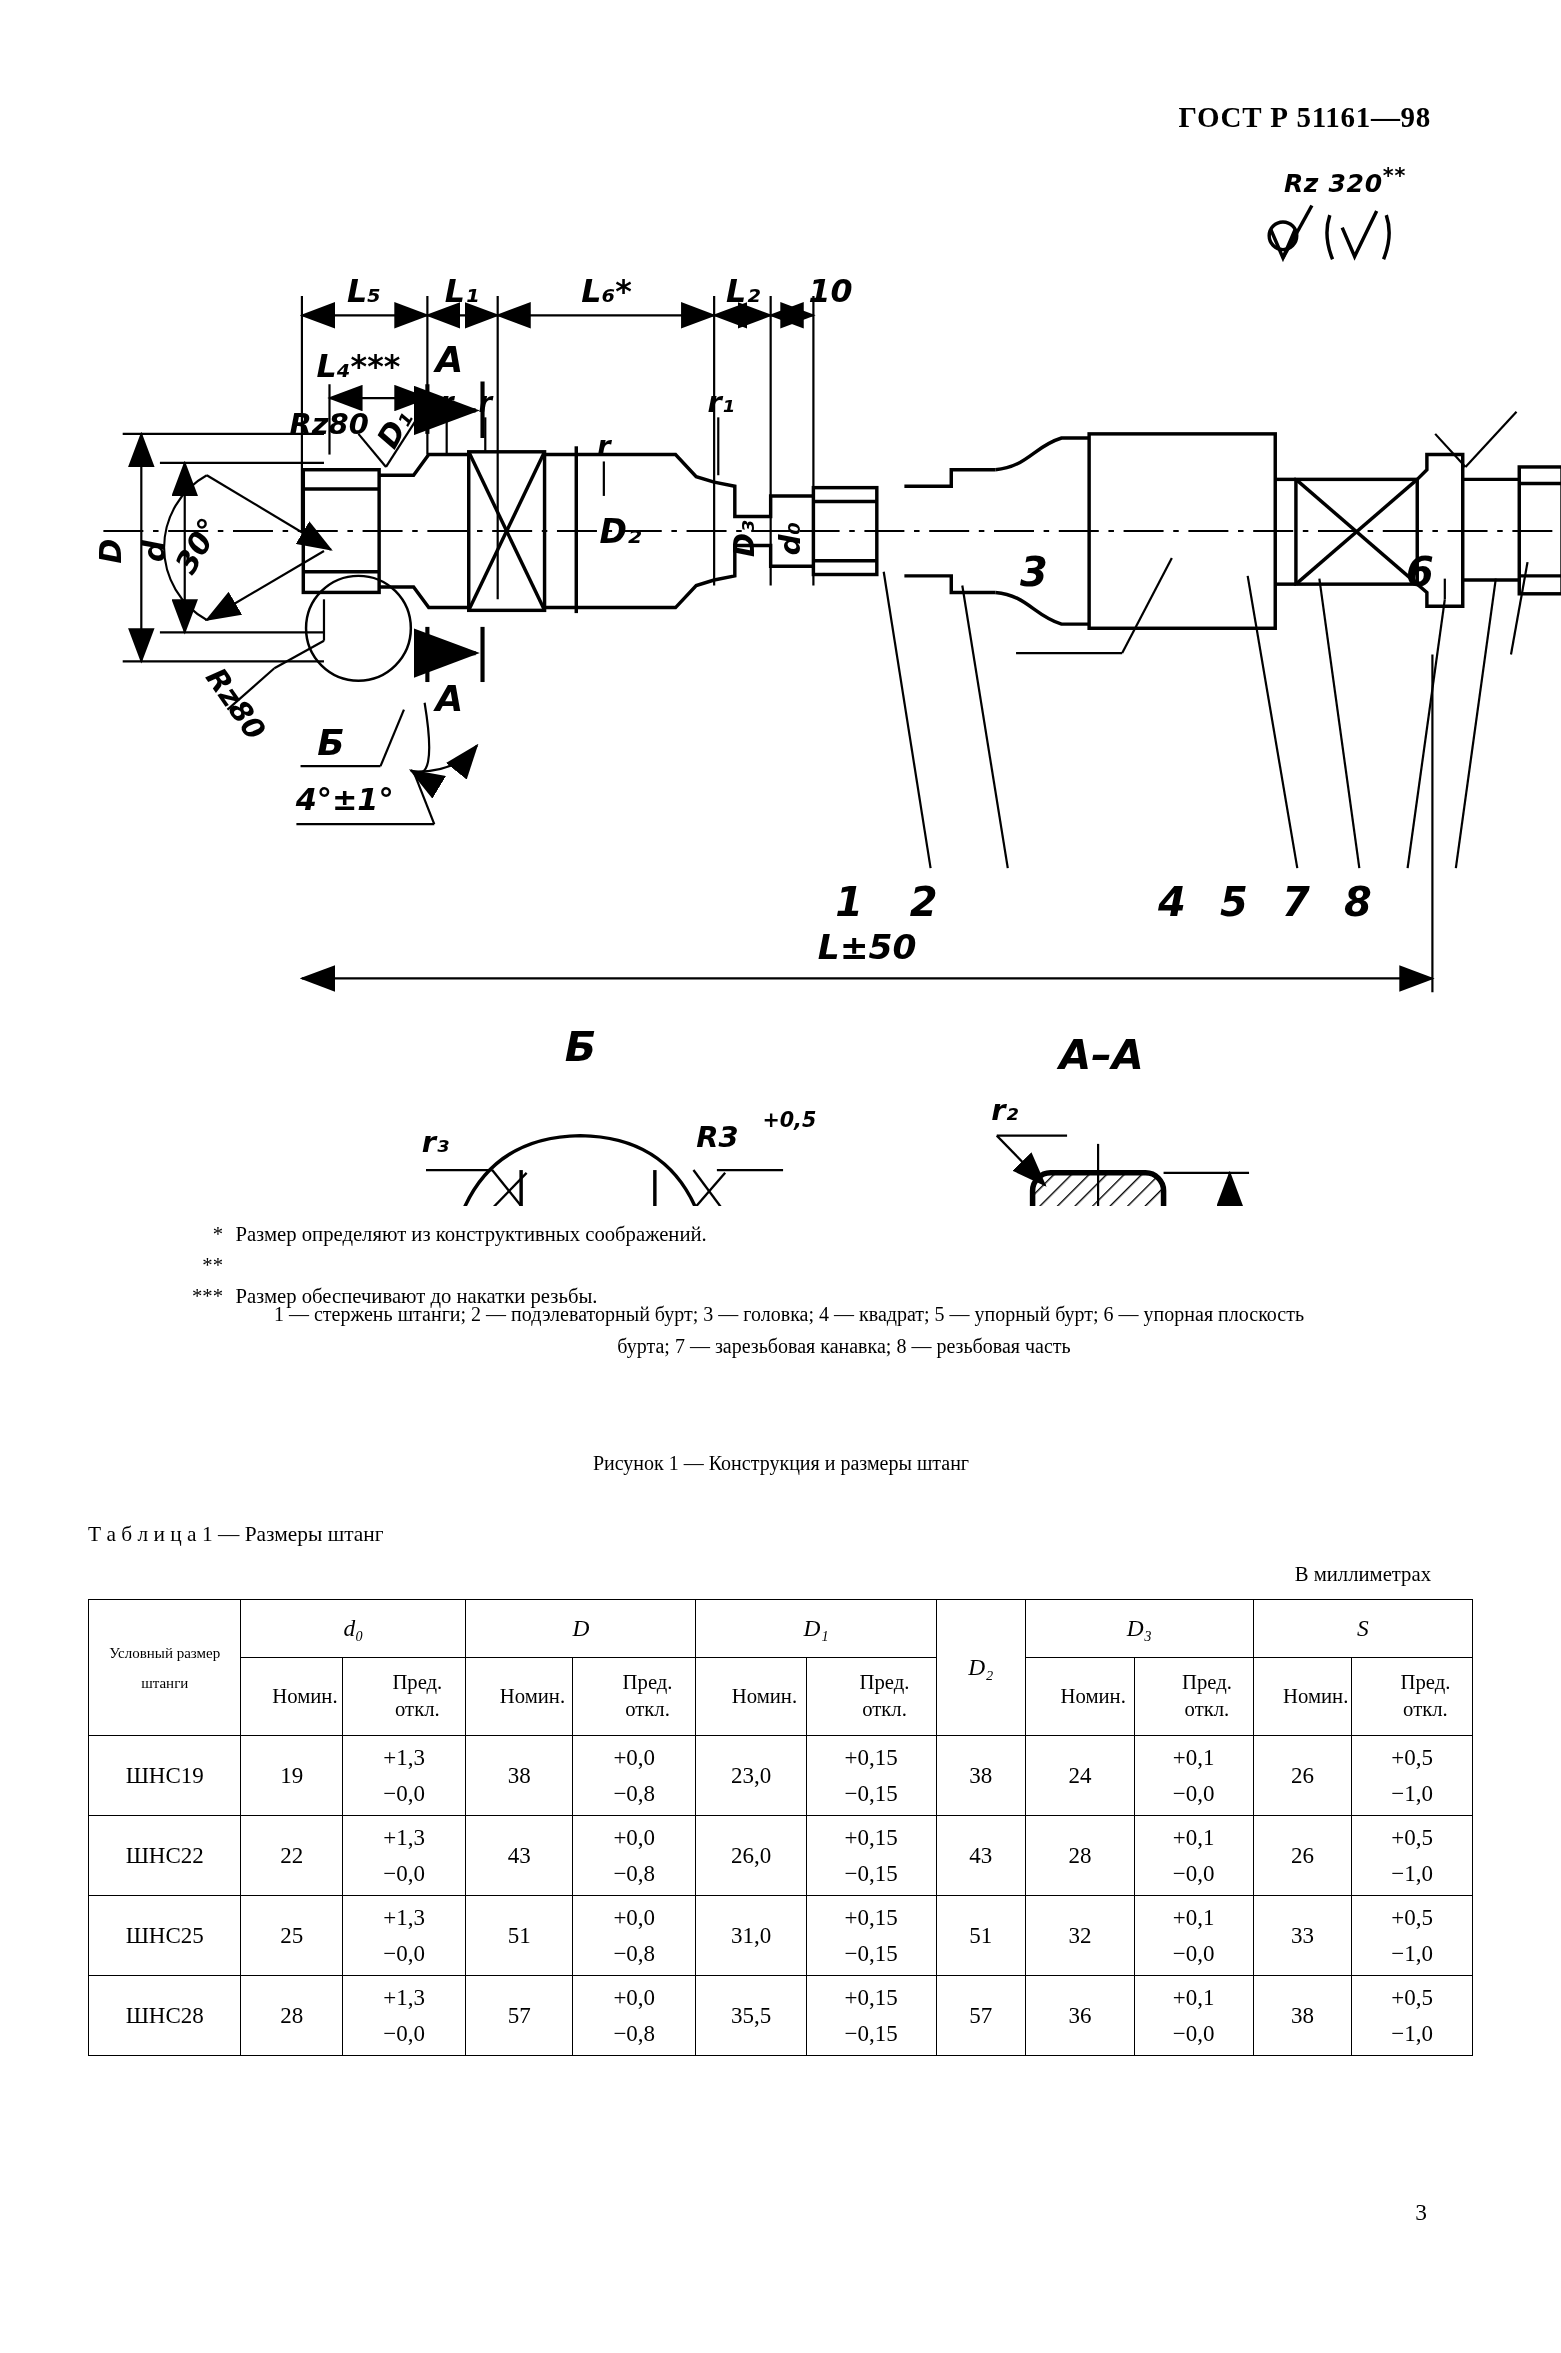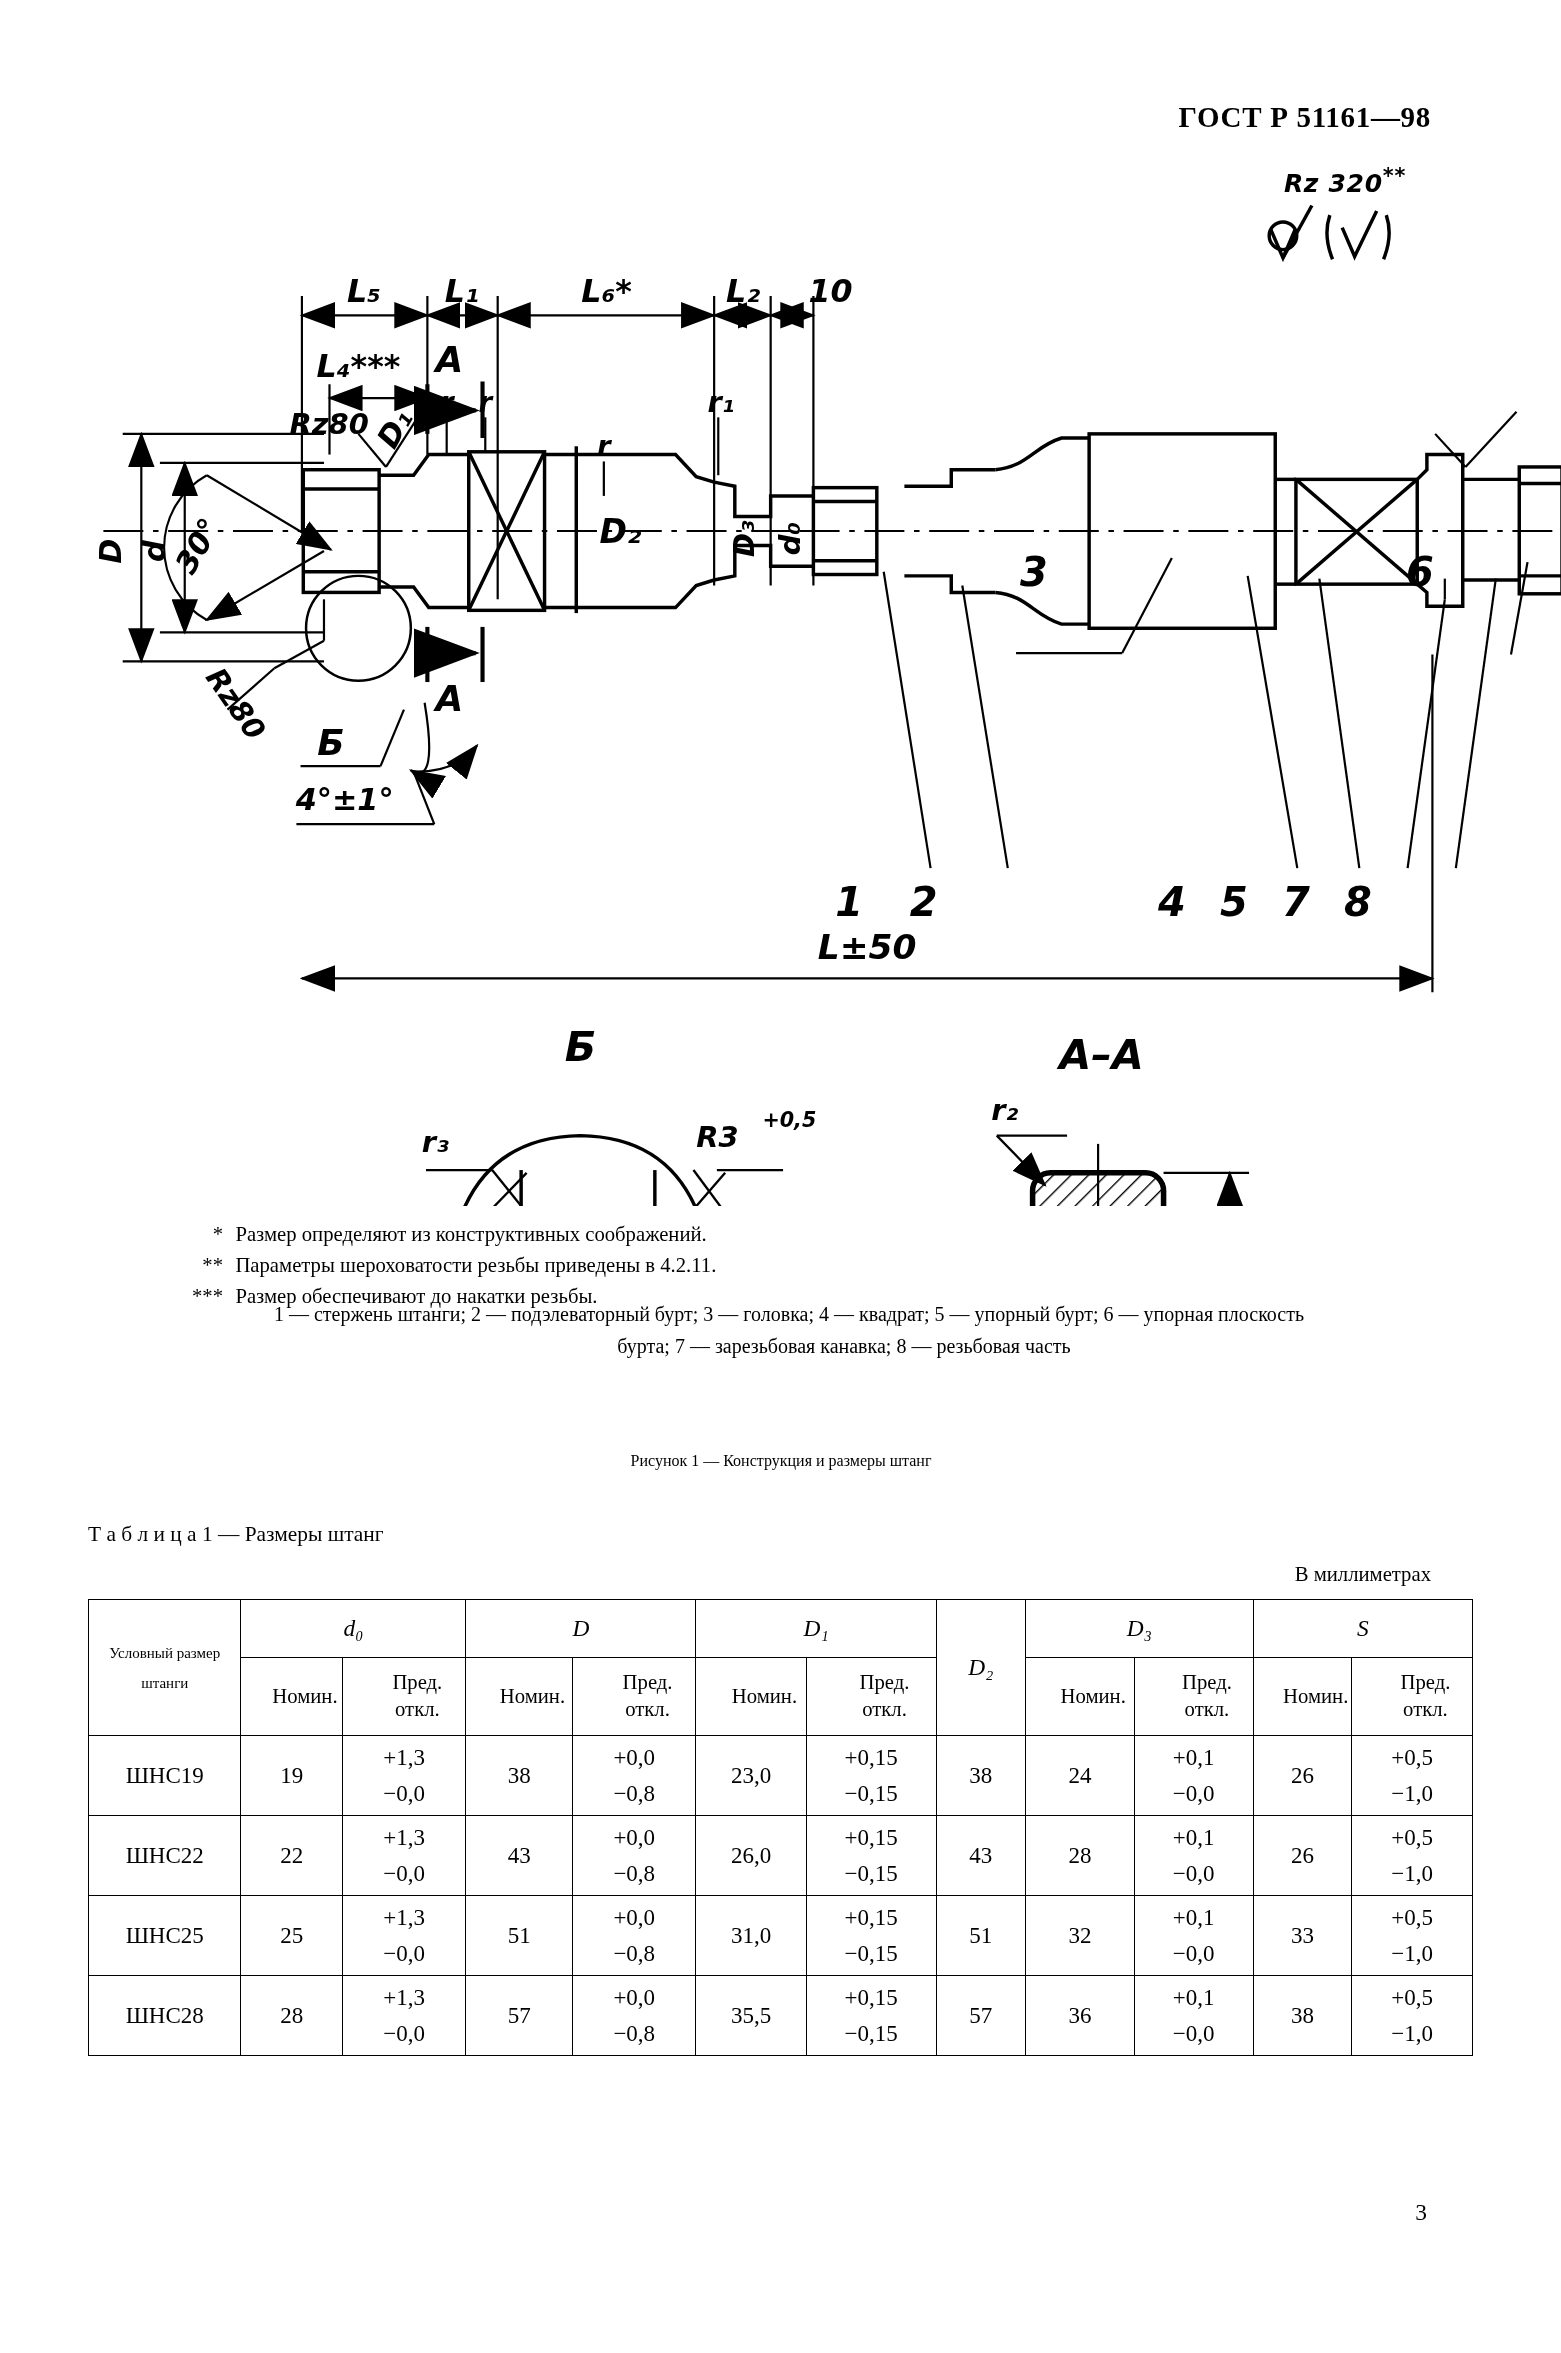--- a/index.html
+++ b/index.html
@@ -22,21 +22,21 @@
   
   #footnotes{position:absolute;left:176px;top:1219px;width:1034px;font-size:20.7px;line-height:31px;}
   #footnotes .fn{display:flex;}
   #footnotes .mk{display:inline-block;width:47px;text-align:right;padding-right:12.4px;flex:none;}
 
   
   #legend{position:absolute;left:124px;top:1298px;width:1330px;font-size:20px;line-height:32px;text-align:center;}
   #legend .ln2{padding-left:110px;}
 
   
-  #fig-caption{position:absolute;left:0;top:1452px;width:1562px;text-align:center;font-size:16px;}
+  #fig-caption{position:absolute;left:0;top:1452px;width:1562px;text-align:center;font-size:20px;}
   #table-caption{position:absolute;left:88px;top:1522px;font-size:21.4px;}
   #table-units{position:absolute;right:131px;top:1563px;font-size:20.7px;text-align:right;}
 
   
   #dim-table{position:absolute;left:88px;top:1599px;width:1385px;border-collapse:collapse;
              font-size:21.4px;}
   #dim-table td,#dim-table th{border:1.4px solid #000;text-align:center;vertical-align:middle;
              font-weight:normal;padding:2.8px 1.4px;}
   #dim-table .grp{font-style:italic;font-size:23.4px;height:51px;}
   #dim-table .sub{height:72px;line-height:27.6px;font-size:20.7px;padding-left:28px;}
@@ -332,21 +332,20 @@
   </svg>
   </div>
 
   <div id="footnotes">
     <div class="fn">
       <span class="mk">*</span>
       <span>Размер определяют из конструктивных соображений.</span>
     </div>
     <div class="fn">
       <span class="mk">**</span>
-      <span>Параметры шероховатости резьбы приведены в 4.2.11.</span>
     </div>
     <div class="fn">
       <span class="mk">***</span>
       <span>Размер обеспечивают до накатки резьбы.</span>
     </div>
   </div>
 
   <div id="legend">
     <div>1 — стержень штанги; 2 — подэлеваторный бурт; 3 — головка; 4 — квадрат; 5 — упорный бурт; 6 — упорная плоскость</div>
     <div class="ln2">бурта; 7 — зарезьбовая канавка; 8 — резьбовая часть</div>

